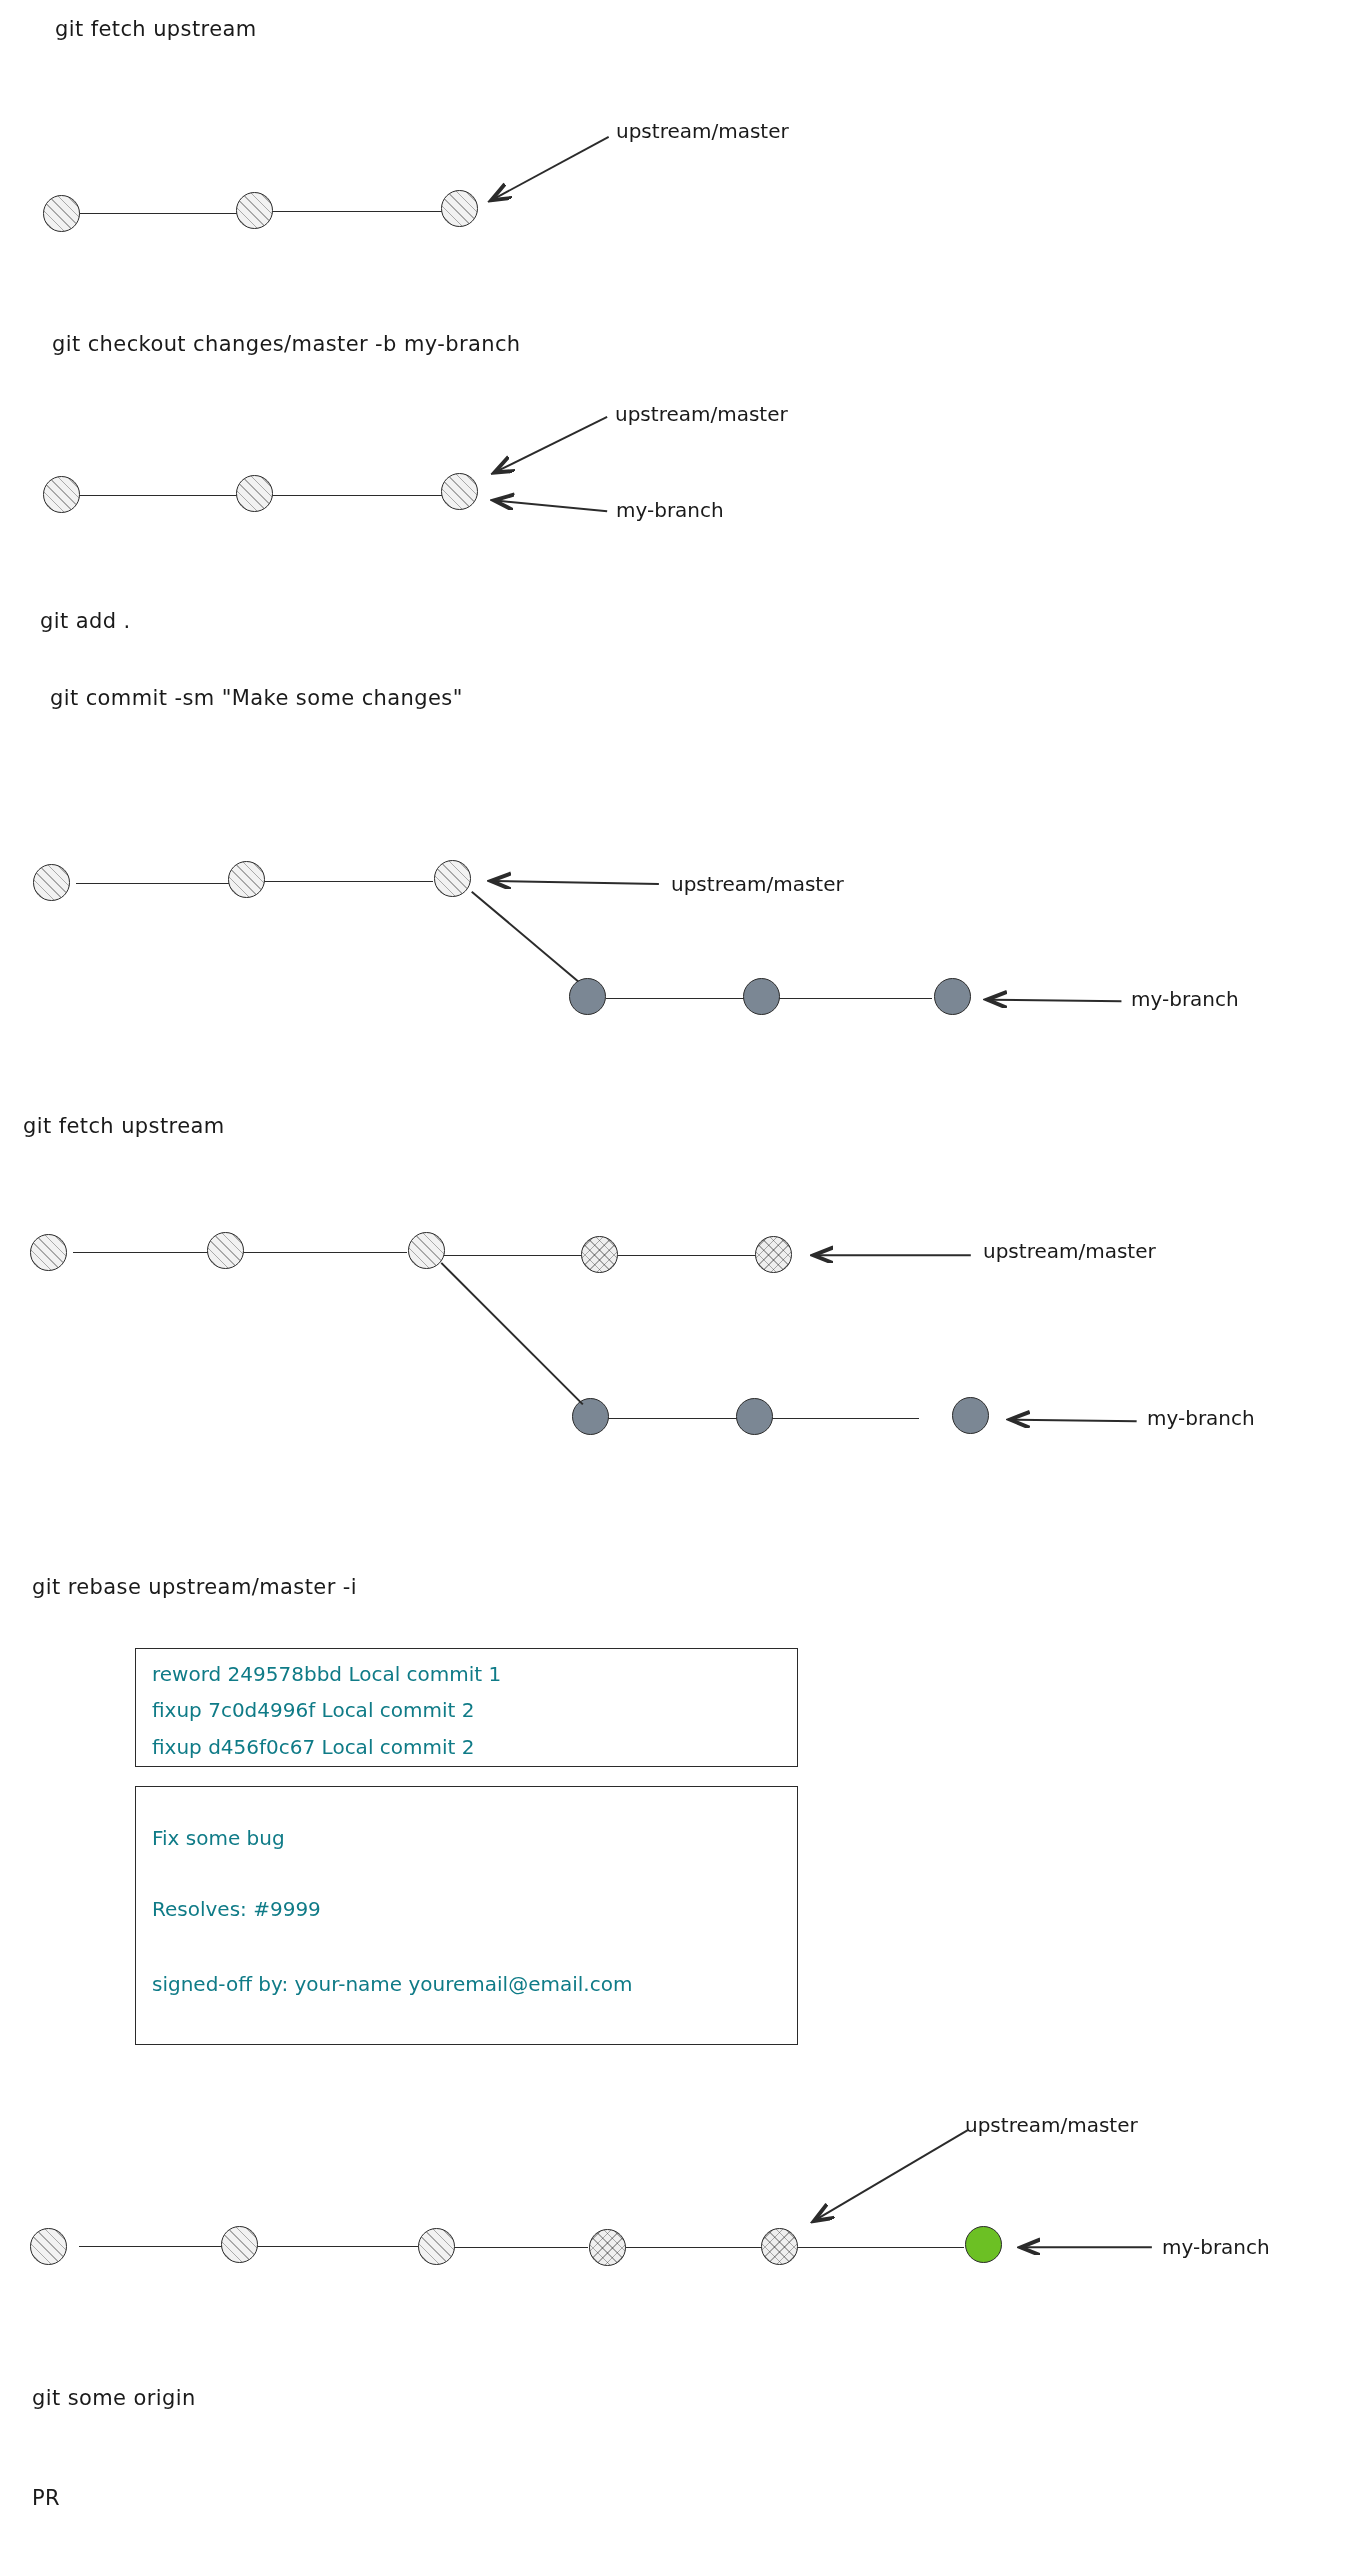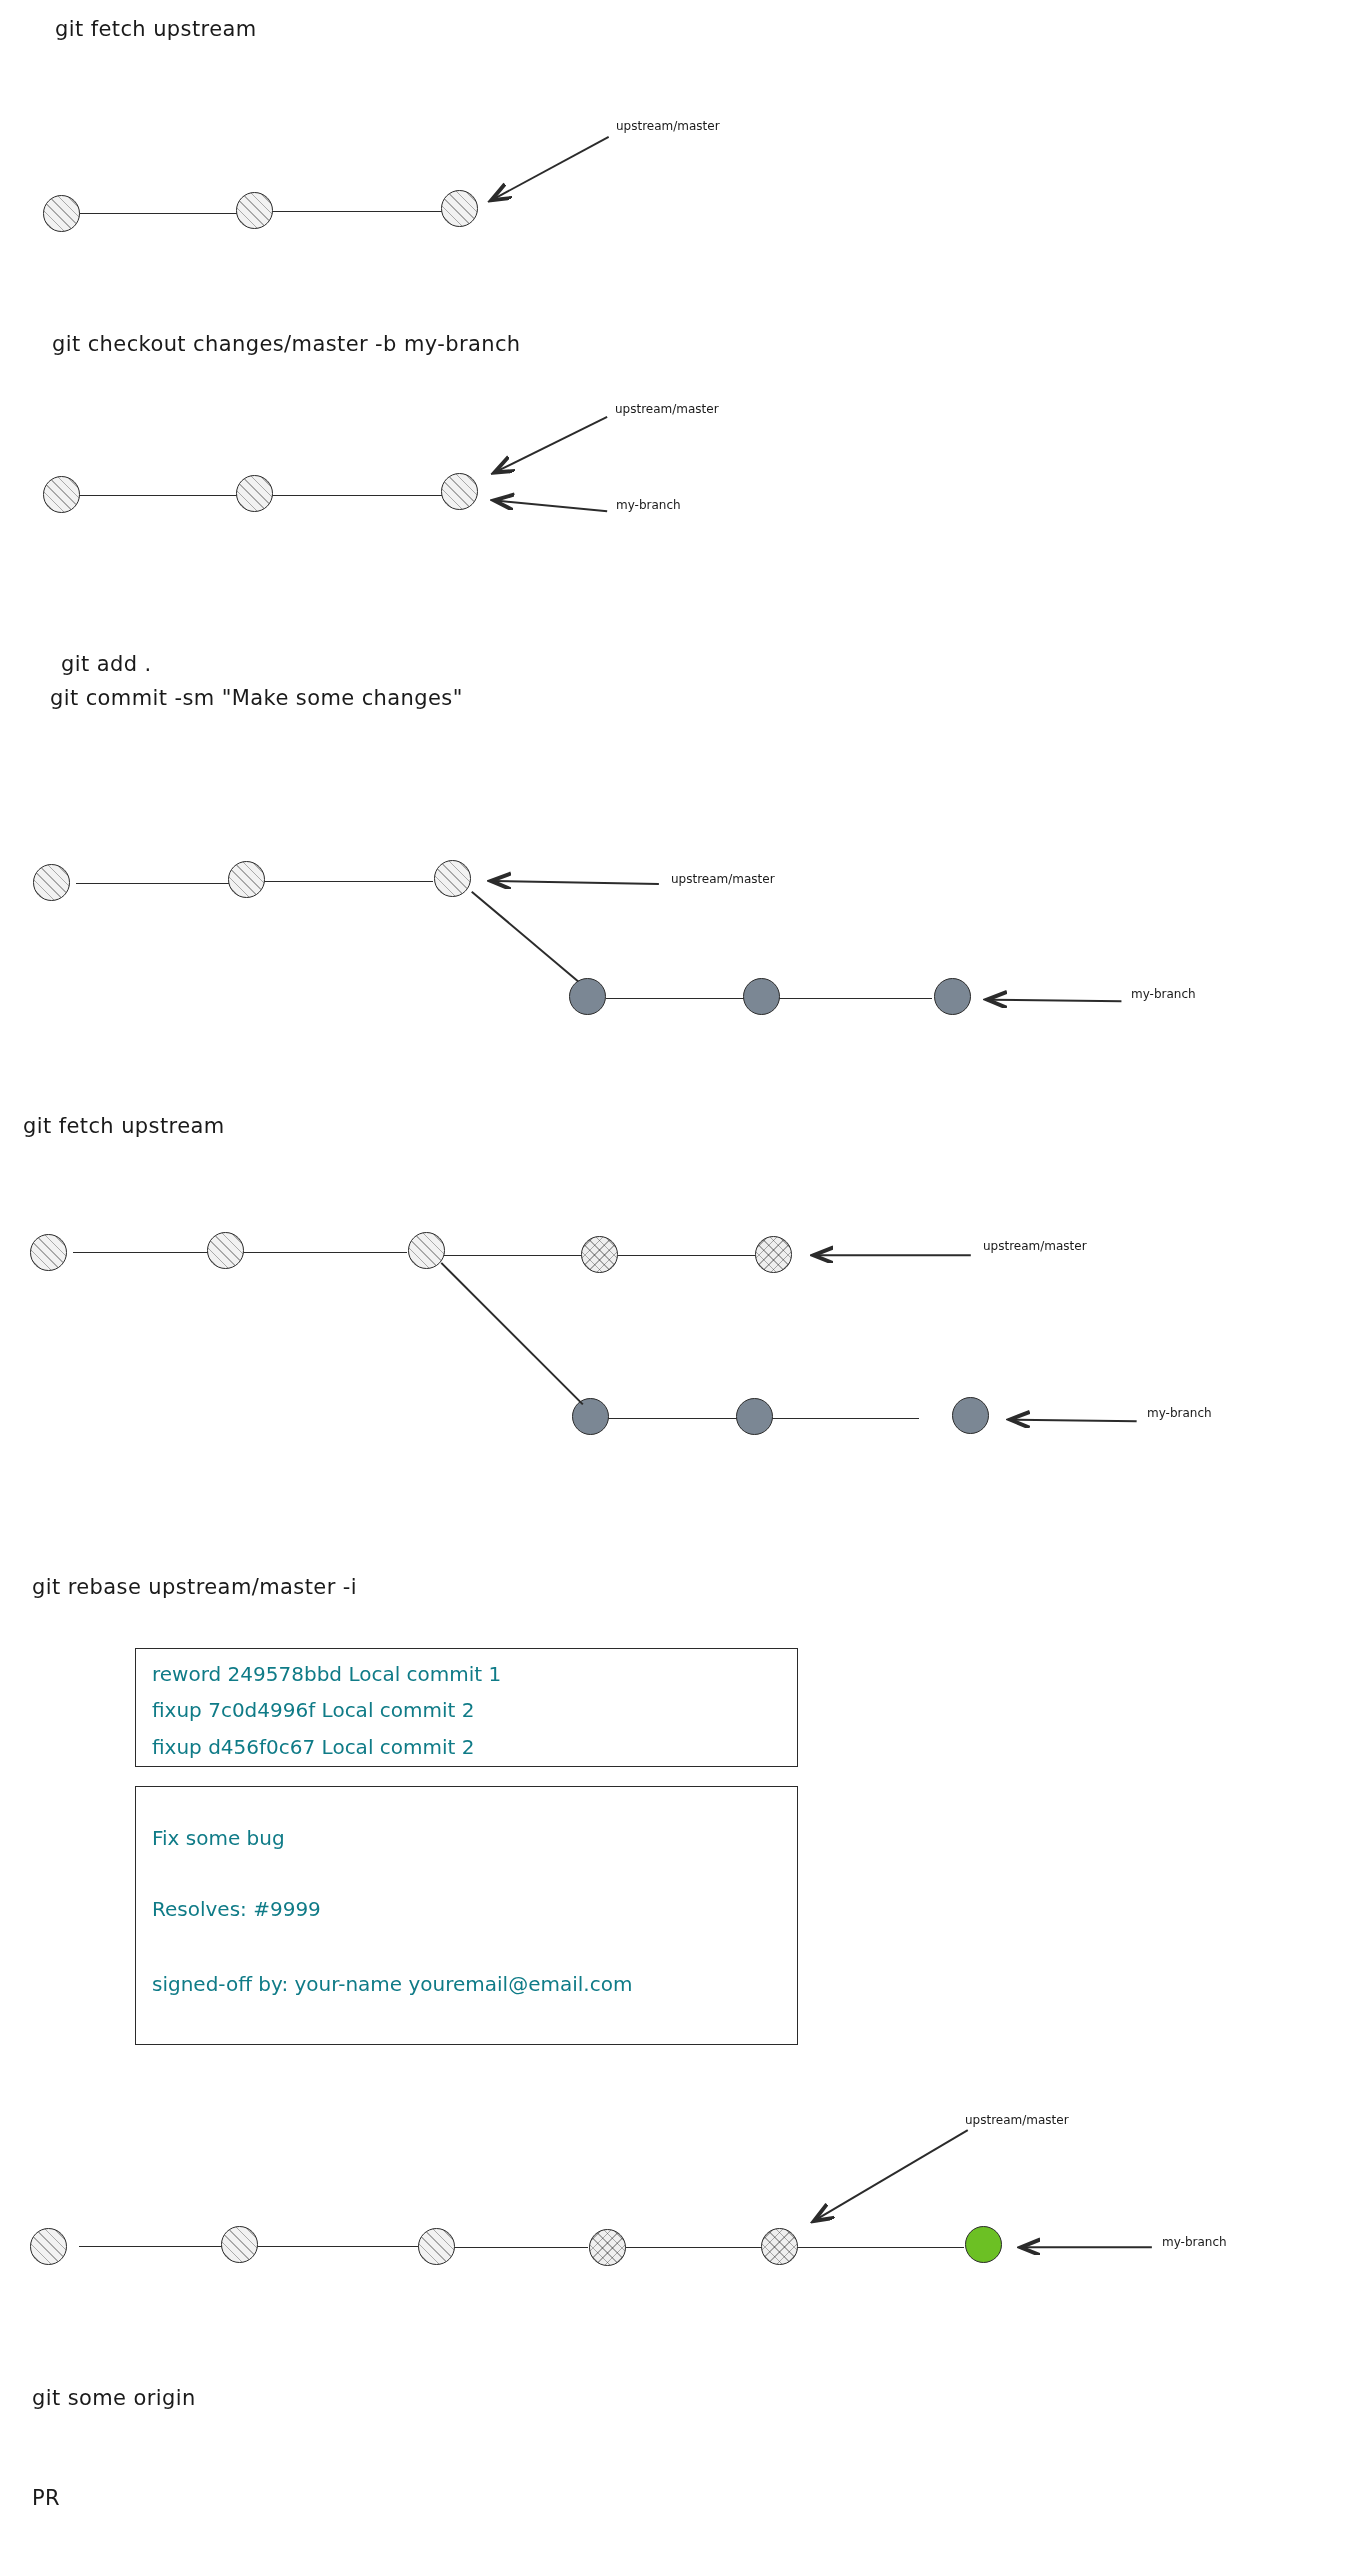--- a/index.html
+++ b/index.html
@@ -24,21 +24,21 @@
     position: absolute;
     font-family: "DejaVu Sans", sans-serif;
     font-size: 21px;
     color: #1a1a1a;
     letter-spacing: 0.4px;
     white-space: nowrap;
   }
   .label {
     position: absolute;
     font-family: "DejaVu Sans", sans-serif;
-    font-size: 12px;
+    font-size: 20px;
     color: #1a1a1a;
     white-space: nowrap;
   }
   .node {
     position: absolute;
     width: 37px;
     height: 37px;
     border-radius: 50%;
     border: 1.9px solid #2b2b2b;
     box-sizing: border-box;
@@ -107,21 +107,21 @@
   <div class="edge" style="left:79px; top:495px; width:175px;"></div>
   <div class="edge" style="left:254px; top:495px; width:190px;"></div>
 
   <div class="node hatch" style="left:43px; top:476px;"></div>
   <div class="node hatch" style="left:236px; top:475px;"></div>
   <div class="node hatch" style="left:441px; top:473px;"></div>
 
   <div class="label" style="left:615px; top:402px;">upstream/master</div>
   <div class="label" style="left:616px; top:498px;">my-branch</div>
 
-  <div class="cmd" style="left:61px; top:609px;margin-top:43px;">git add .</div>
+  <div class="cmd" style="left:40px; top:609px;">git add .</div>
   <div class="cmd" style="left:50px; top:686px;">git commit -sm "Make some changes"</div>
 
   <div class="edge" style="left:76px; top:883px; width:167px;"></div>
   <div class="edge" style="left:243px; top:881px; width:190px;"></div>
 
   <div class="node hatch" style="left:33px; top:864px;"></div>
   <div class="node hatch" style="left:228px; top:861px;"></div>
   <div class="node hatch" style="left:434px; top:860px;"></div>
 
   <div class="edge" style="left:606px; top:998px; width:160px;"></div>

